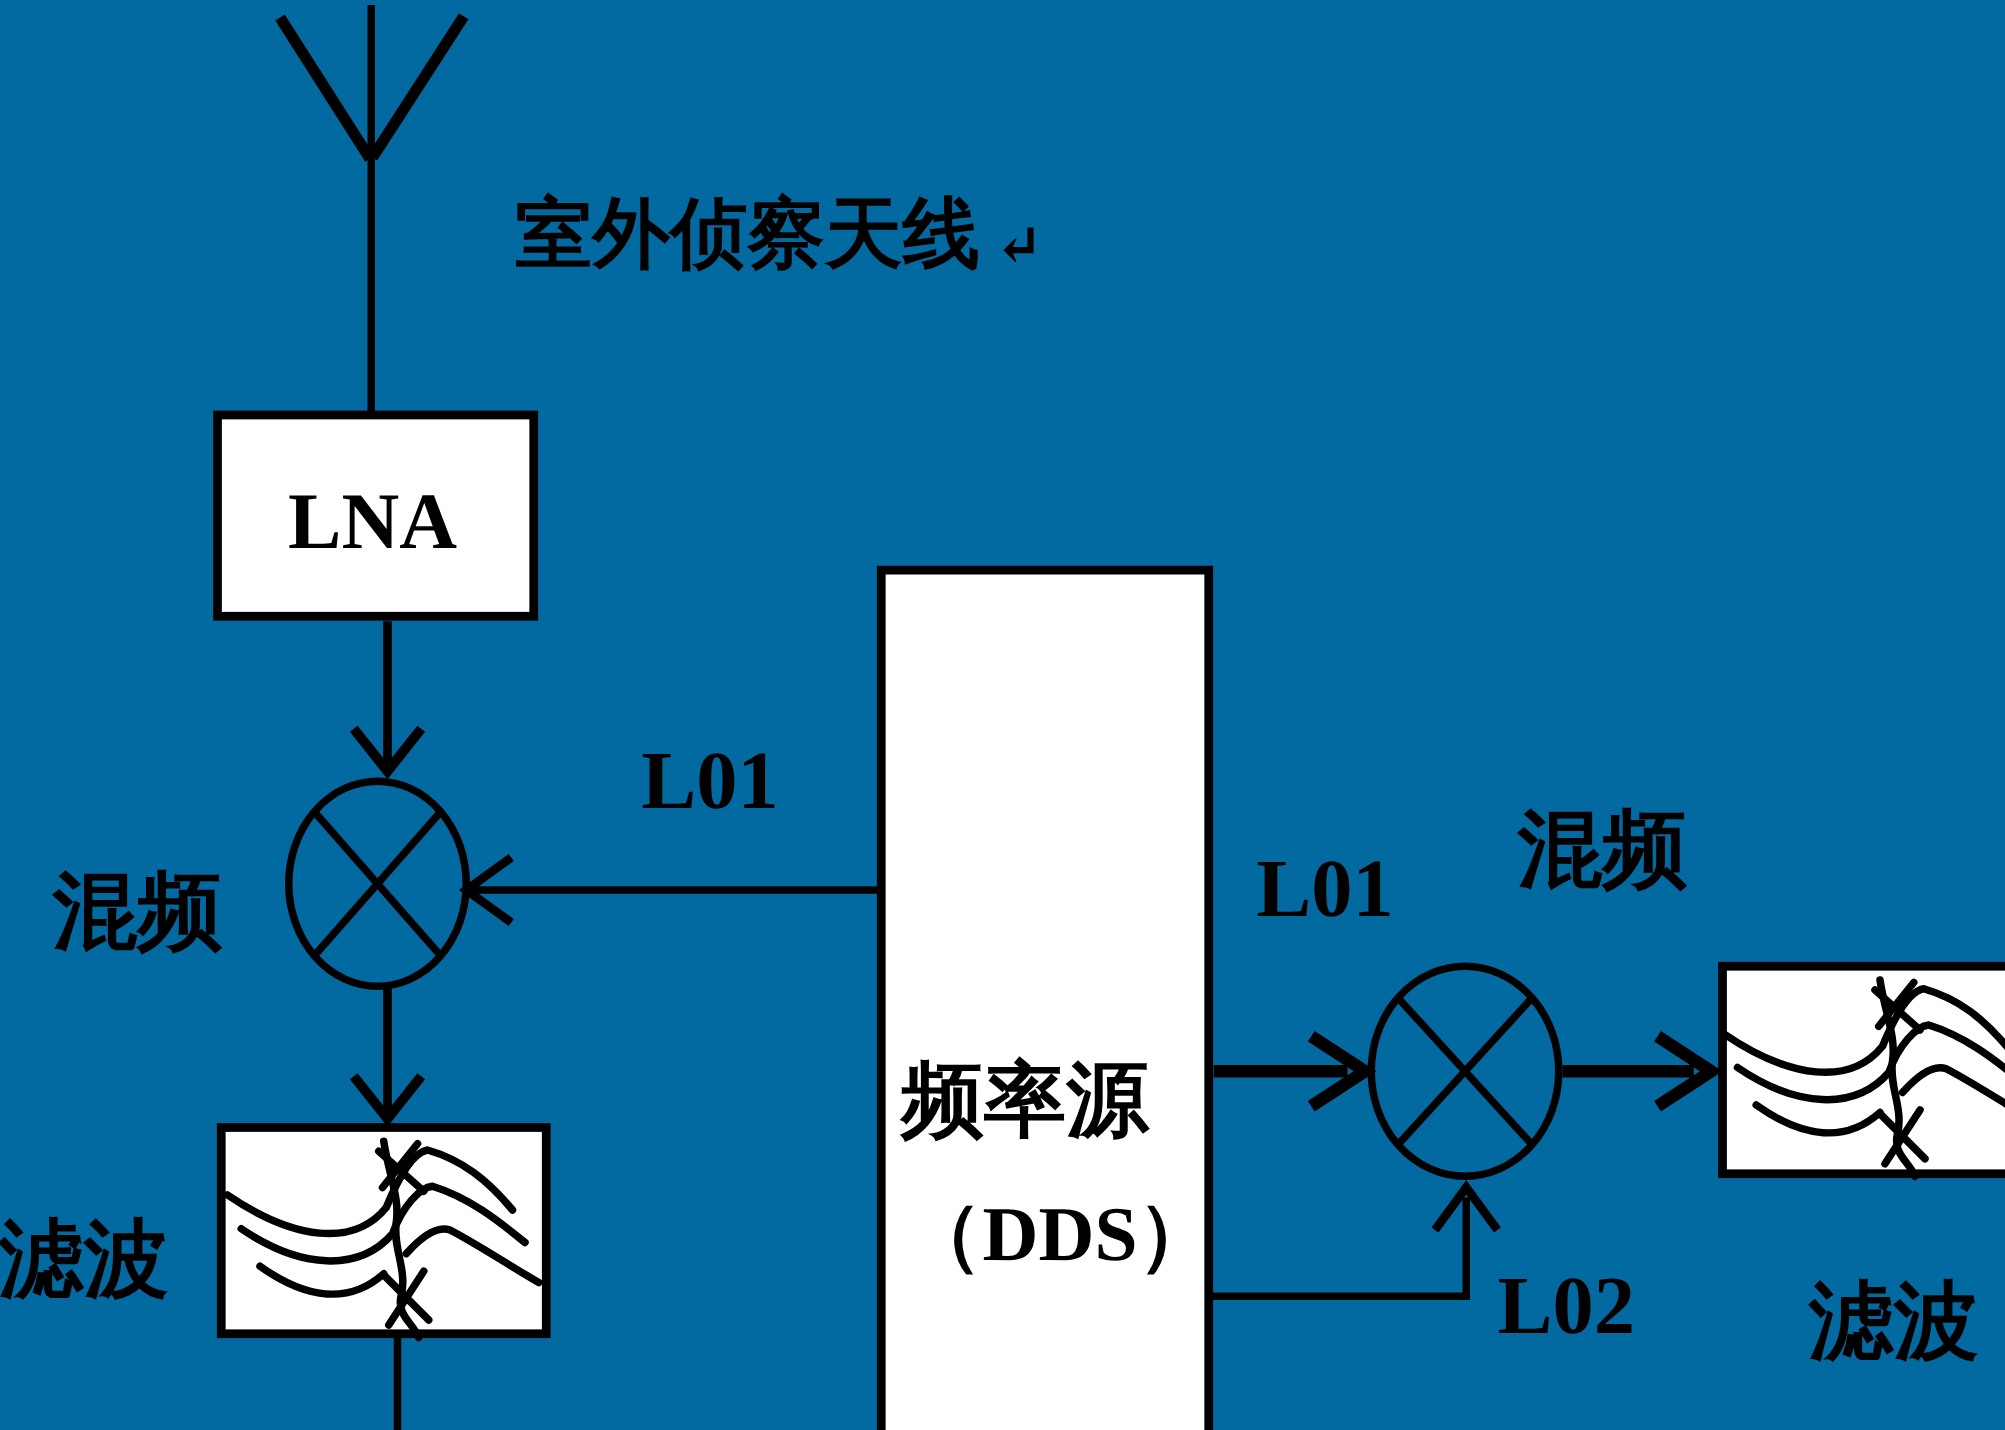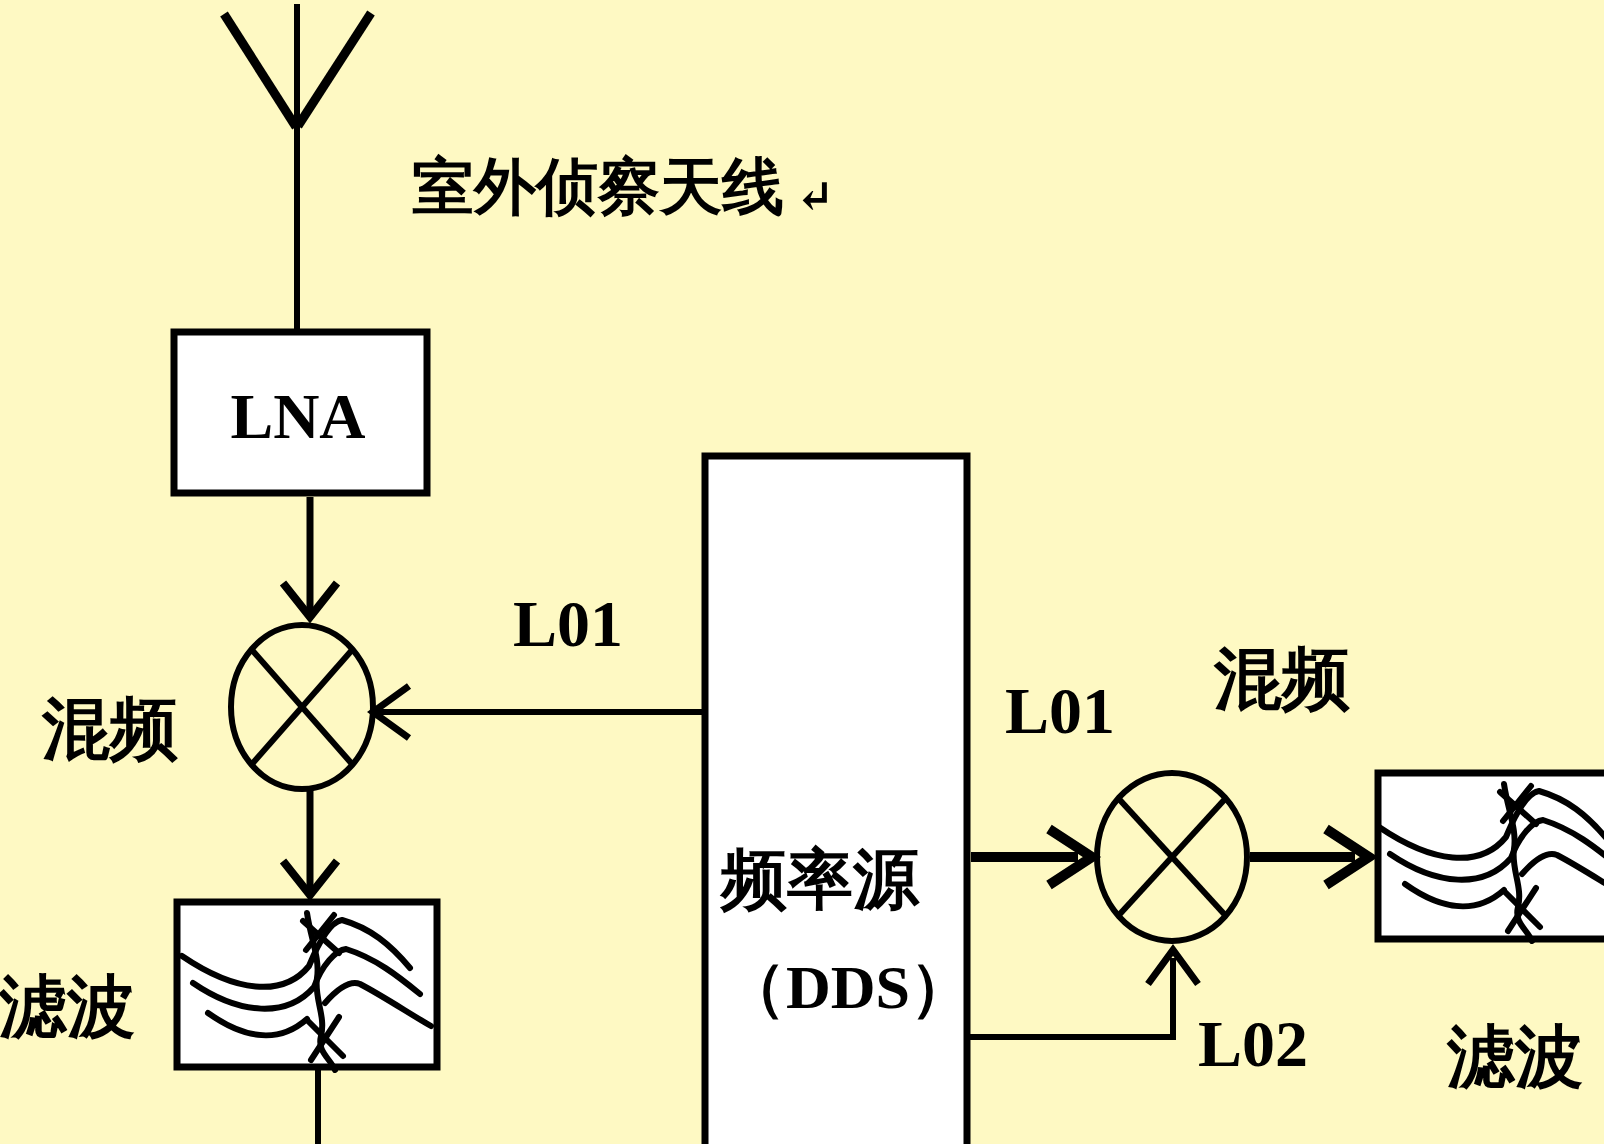--- a/index.html
+++ b/index.html
@@ -4,21 +4,21 @@
 <style>
   html, body {
     margin: 0;
     padding: 0;
     background: #ffffff;
   }
   .figure-canvas {
     position: relative;
     width: 1604px;
     height: 1144px;
-    background: #fef9c3;
+    background: #0369a1;
     overflow: hidden;
   }
   svg {
     display: block;
   }
   svg text {
     font-family: "Liberation Serif", "DejaVu Serif", serif;
     font-weight: bold;
     fill: #000000;
   }

